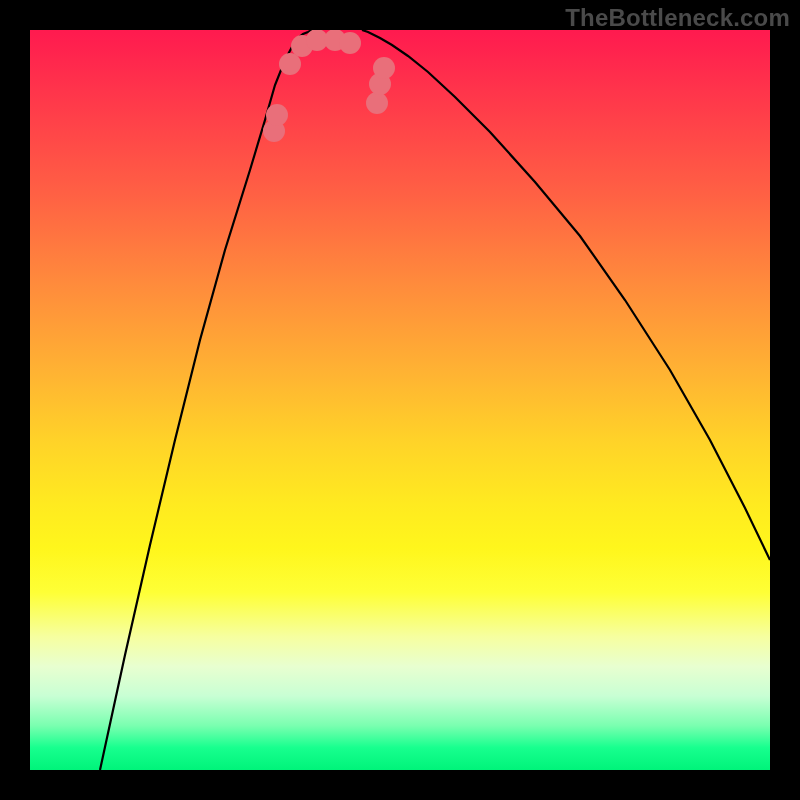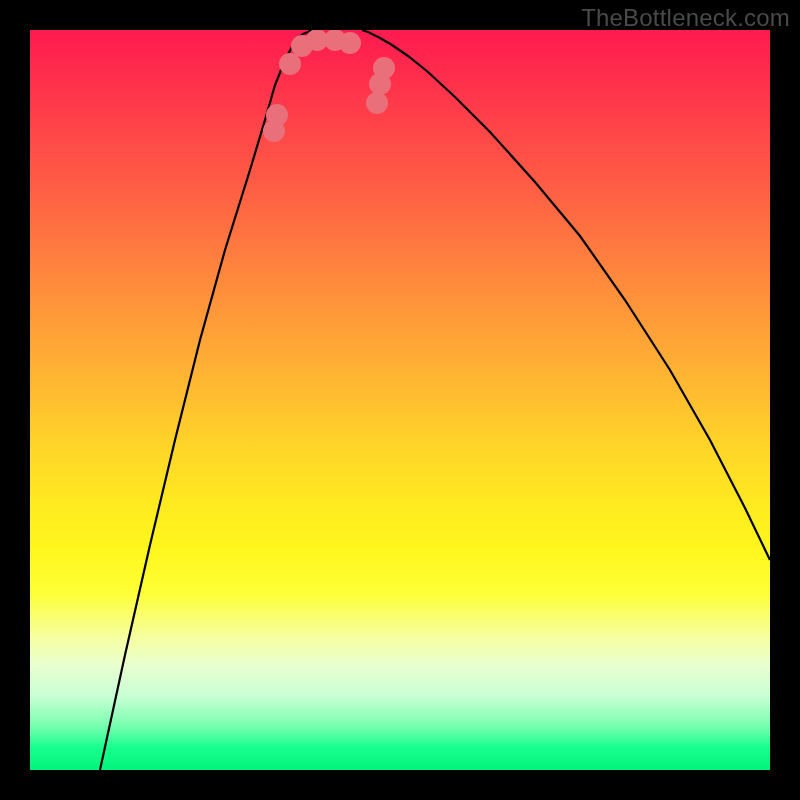--- a/index.html
+++ b/index.html
@@ -45,21 +45,21 @@
       #00f47a 100%
     );
     overflow: hidden;
   }
   .watermark {
     position: absolute;
     top: 4px;
     right: 10px;
     color: #4a4a4a;
     font-size: 24px;
-    font-weight: 400;
+    font-weight: 700;
     letter-spacing: 0.2px;
     user-select: none;
   }
   svg.curves {
     position: absolute;
     top: 0;
     left: 0;
     width: 740px;
     height: 740px;
   }

